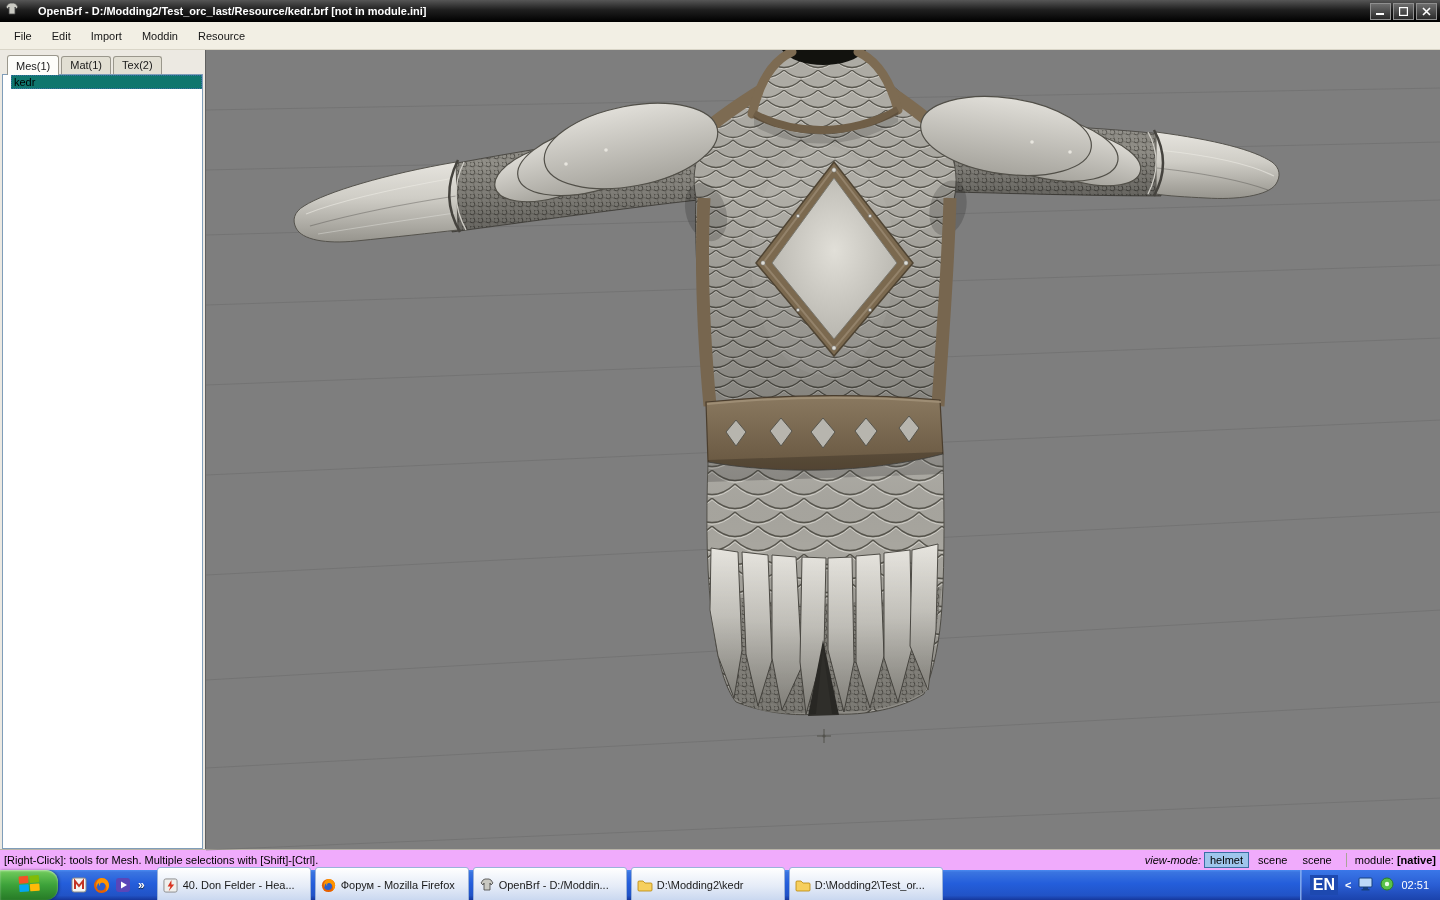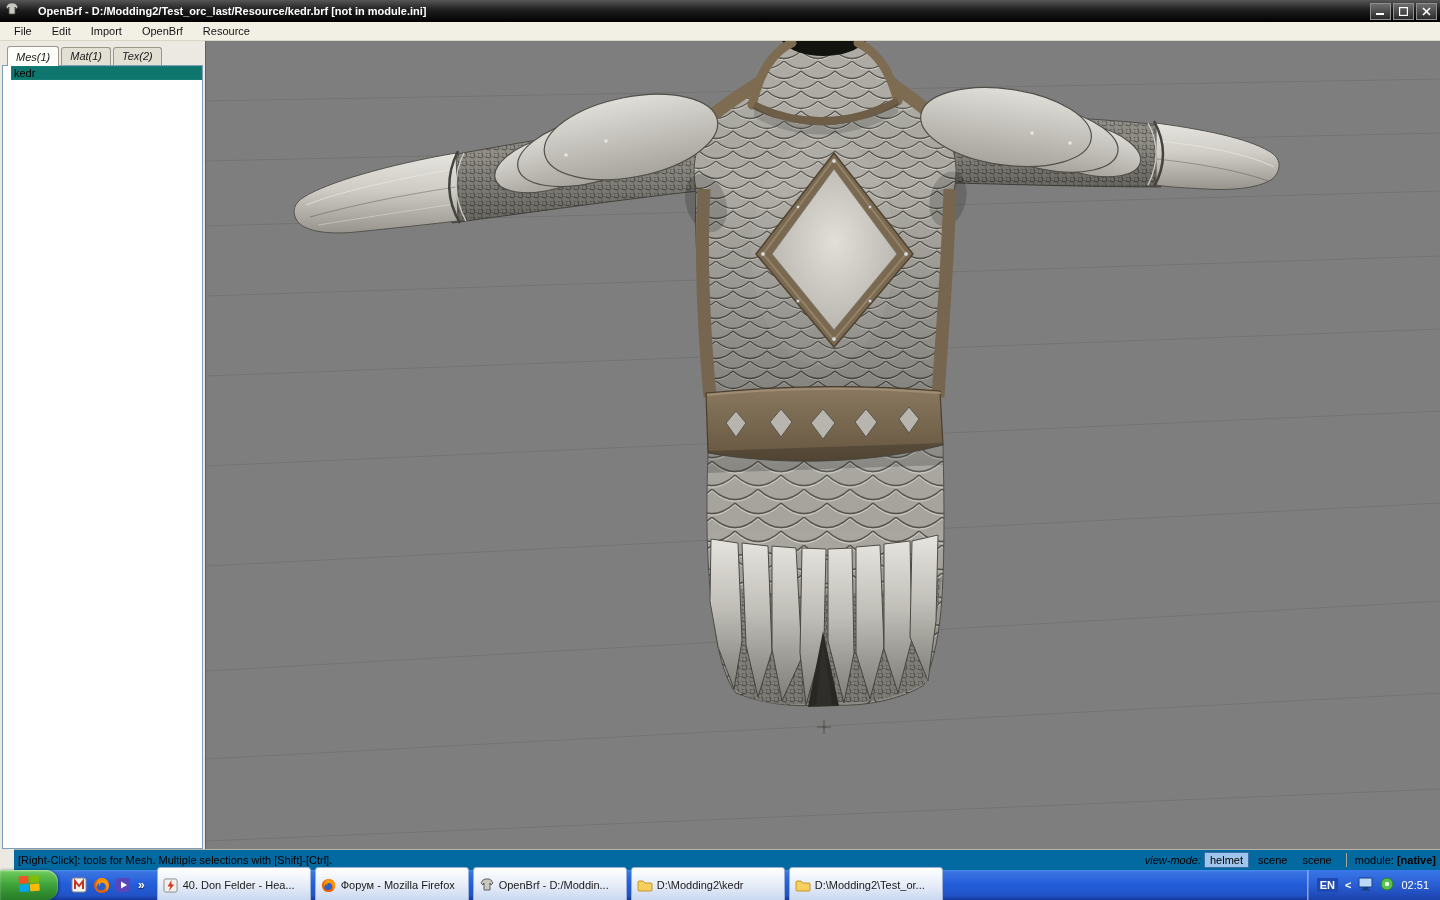--- a/index.html
+++ b/index.html
@@ -12,44 +12,44 @@
   .titlebar { height:22px; background:linear-gradient(#565656,#1f1f1f 45%,#000000);
     display:flex; align-items:center; padding:0 3px 0 5px; gap:19px; flex:none; }
   .title-text { color:#ffffff; font-size:11px; font-weight:bold; flex:1;
     white-space:nowrap; overflow:hidden; }
   .win-controls { display:flex; gap:2px; }
   .winbtn { width:21px; height:17px; background:linear-gradient(#6e6e6e,#2b2b2b);
     border:1px solid #8f8f8f; display:flex; align-items:center; justify-content:center; padding:0; }
   .winbtn svg { display:block; }
 
   
-  .menubar { height:19px; background:#f2efe4; border-bottom:1px solid #d9d5c7;
+  .menubar { height:28px; background:#f2efe4; border-bottom:1px solid #d9d5c7;
     display:flex; align-items:center; padding-left:4px; font-size:11px; flex:none; }
   .menu-item { padding:4px 10px; color:#151515; }
 
   
   .main { flex:1; display:flex; min-height:0; }
   .left-panel { width:205px; flex:none; background:#ece9e2; display:flex;
     flex-direction:column; padding:2px 2px 0 2px; }
-  .tabstrip { height:22px; display:flex; align-items:flex-end; padding-left:5px; gap:2px; flex:none;font-style:italic; }
+  .tabstrip { height:22px; display:flex; align-items:flex-end; padding-left:5px; gap:2px; flex:none; }
   .tab { font-size:11px; padding:2px 8px 3px 8px; background:#e2dfd3;
     border:1px solid #9a978c; border-bottom:none; border-radius:3px 3px 0 0;
     color:#1a1a1a; position:relative; }
   .tab.active { background:#fdfdfa; padding-top:4px; z-index:2; margin-bottom:-1px; }
   .listbox { flex:1; background:#ffffff; border:1px solid #7f9db9; overflow:hidden; }
   .list-item { font-size:11px; padding:1px 3px; color:#000; }
   .list-item.selected { background:#0f766e; outline:1px dotted #3c6ea5; outline-offset:-1px;margin-left:8px; }
 
   .viewport { flex:1; position:relative; background:#7e7e7e; border-left:1px solid #5f5f5f; min-width:0; }
   .viewport svg.scene { position:absolute; inset:0; }
 
   
-  .statusstrip { height:21px; flex:none; background:#0369a1; border-top:1px solid #b7b3a6;
+  .statusstrip { height:21px; flex:none; background:#f0abfc; border-top:1px solid #b7b3a6;
     display:flex; align-items:center; justify-content:space-between;
-    font-size:11px; padding:0 4px; color:#000;margin-left:14px; }
+    font-size:11px; padding:0 4px; color:#000; }
   .vm-area { display:flex; align-items:center; gap:3px; }
   .vm-label { font-style:italic; }
   .vm-btn { font-size:11px; padding:1px 5px; border:1px solid transparent; background:transparent; }
   .vm-btn.active { background:#9fc5ec; border:1px solid #3a6ea5; }
   .vm-sep { width:1px; height:14px; background:#a9a598; margin:0 5px; }
   .module-value { font-weight:bold; }
 
   
   .taskbar { height:30px; flex:none; display:flex; align-items:center; gap:4px;
     background:linear-gradient(#4a8af0 0%, #3a74e0 8%, #245edb 45%, #2153c6 85%, #16379b 100%); }
@@ -63,21 +63,21 @@
   .tb-button { width:154px; height:36px; flex:none; border:1px solid #9ab2da; border-radius:3px;
     background:linear-gradient(#ffffff, #e4ebf7 55%, #c6d5ef);
     display:flex; align-items:center; gap:4px; padding:0 5px; font-size:11px; color:#1a1a1a;
     overflow:hidden; white-space:nowrap; box-shadow:inset 0 1px 0 #fff; }
   .tb-button .lbl { overflow:hidden; text-overflow:ellipsis; }
   .tb-icon { width:16px; height:16px; flex:none; display:flex; align-items:center; justify-content:center; }
   .tray { margin-left:auto; height:30px; display:flex; align-items:center; gap:7px;
     padding:0 11px 0 9px; color:#fff; font-size:11px;
     background:linear-gradient(#3a77e8 0%, #2a5ed4 50%, #1b43ac 100%);
     border-left:1px solid #7aa6ef; box-shadow:inset 1px 0 0 rgba(255,255,255,.25); }
-  .tray-lang { font-size:11px; font-weight:bold; padding:1px 3px; background:#1d49b0; }
+  .tray-lang { font-size:16px; font-weight:bold; padding:1px 3px; background:#1d49b0; }
   .tray-collapse { font-weight:bold; color:#fff; }
   .tray-time { font-size:11px; }
 </style>
 </head>
 <body>
 
 <div class="screen">
 
   <div class="titlebar">
     <span>
@@ -102,21 +102,21 @@
             <path d="M1,1 L8,8 M8,1 L1,8" stroke="#fff" stroke-width="1.6"></path>
           </svg>
       </button>
     </span>
   </div>
 
   <div class="menubar">
     <span class="menu-item">File</span>
     <span class="menu-item">Edit</span>
     <span class="menu-item">Import</span>
-    <span class="menu-item">OpenBrf</span>
+    <span class="menu-item">Moddin</span>
     <span class="menu-item">Resource</span>
   </div>
 
   <div class="main">
 
     <div class="left-panel">
       <div class="tabstrip">
         <span class="tab active">Mes(1)</span>
         <span class="tab">Mat(1)</span>
         <span class="tab">Tex(2)</span>

